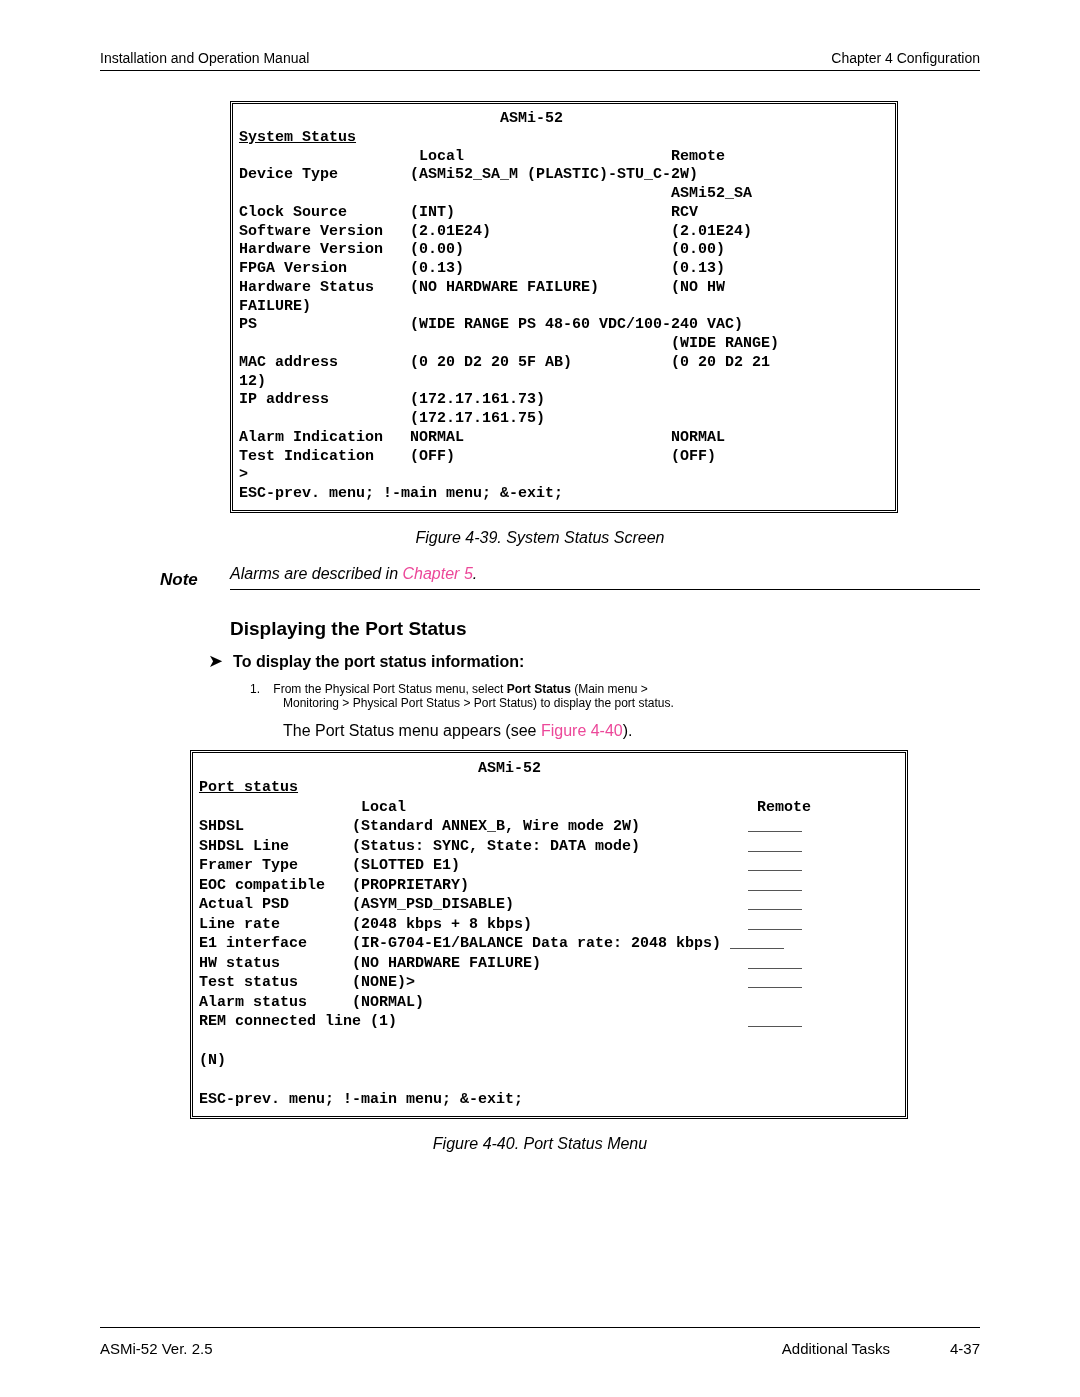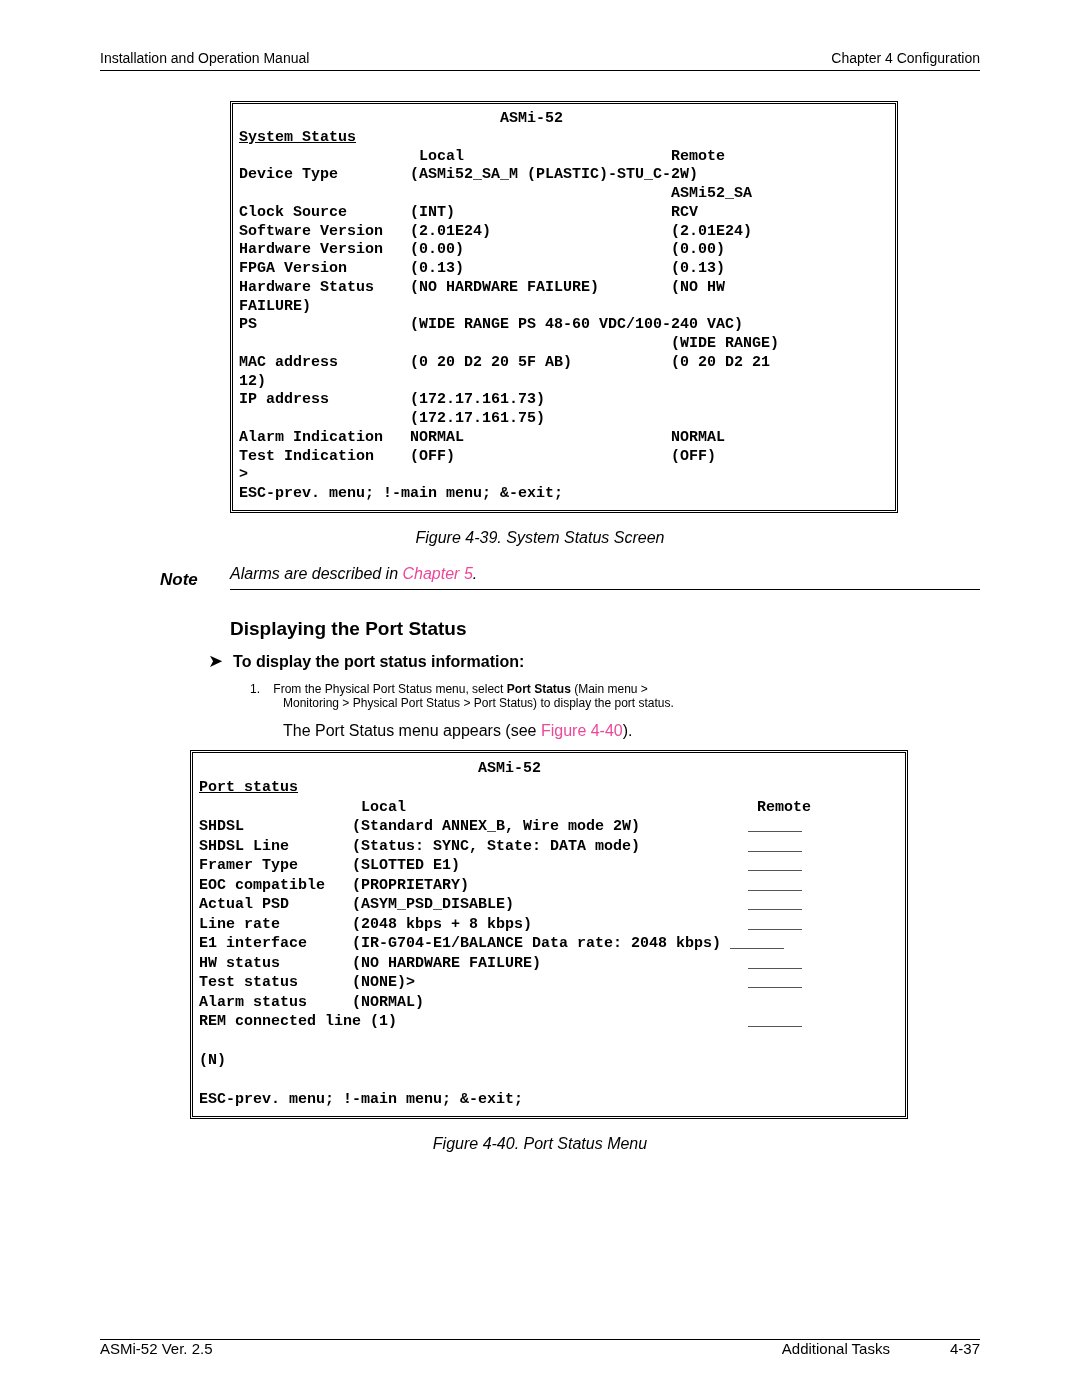--- a/index.html
+++ b/index.html
@@ -94,21 +94,21 @@
   .u { text-decoration: underline; }
   .ftr {
     position: absolute;
     bottom: 40px;
     left: 100px;
     right: 100px;
     display: flex;
     justify-content: space-between;
     font-size: 15px;
     border-top: 1px solid #000;
-    padding-top: 0;
+    padding-top: 12px;
   }
   .ftr-right { display: flex; gap: 60px; }
   .term2 {
     border: 3px double #000;
     font-family: "Courier New", monospace;
     font-size: 15px;
     font-weight: bold;
     white-space: pre;
     padding: 6px 6px;
     margin-top: 10px;

